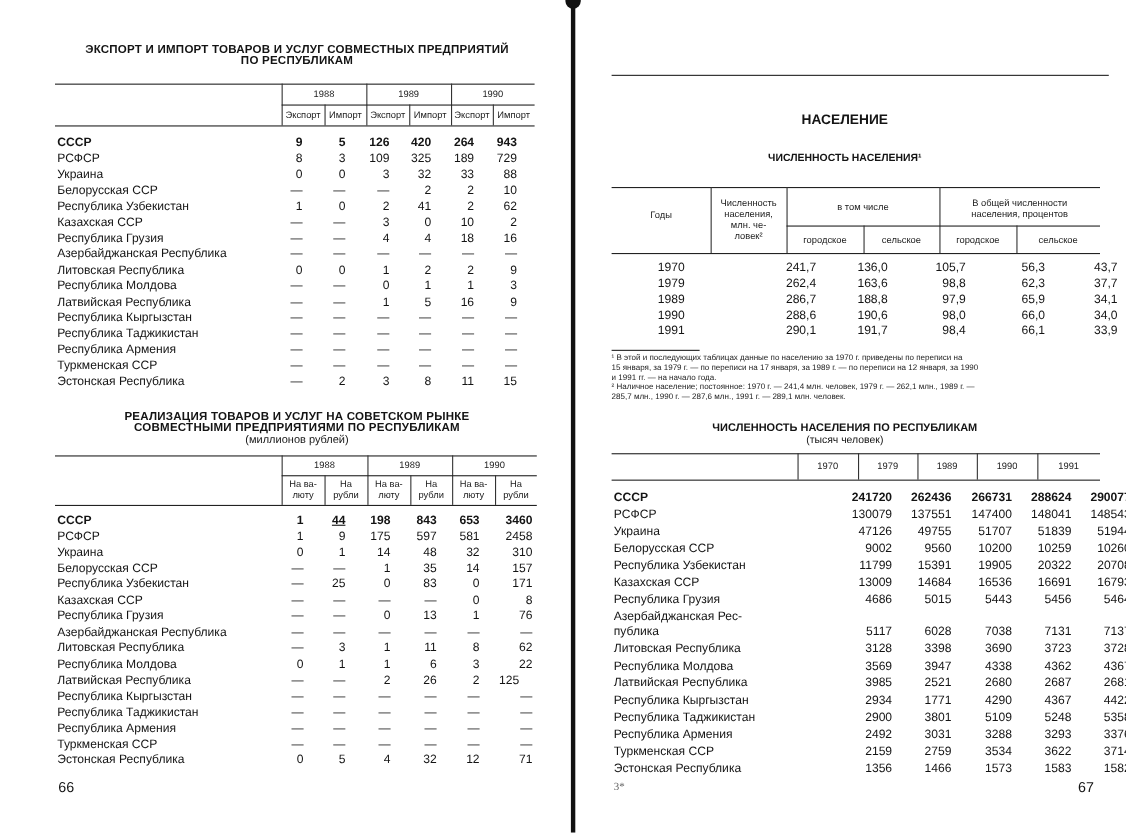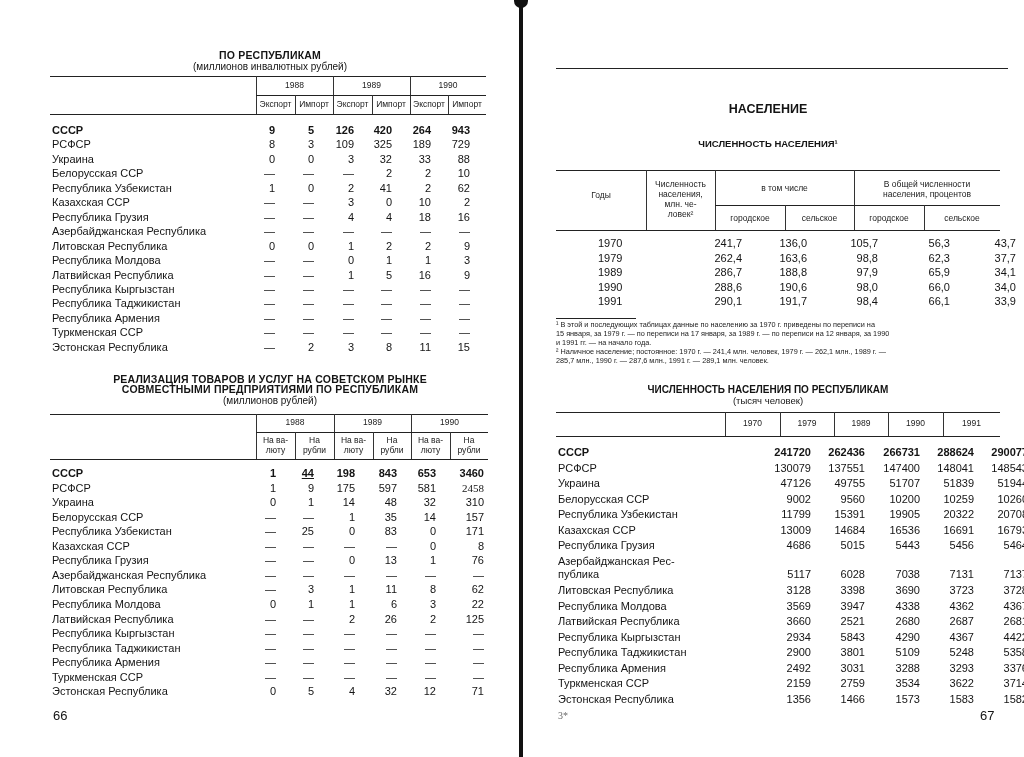--- a/index.html
+++ b/index.html
@@ -40,22 +40,22 @@
   .section-head { position: absolute; text-align: center; }
 </style>
 </head>
 <body>
 
 <div class="spine"></div>
 <div class="spine-top"></div>
 
 <div class="page page-left">
 
+  <div class="title" style="left:60px; width:420px; top:40px;">ЭКСПОРТ И ИМПОРТ ТОВАРОВ И УСЛУГ СОВМЕСТНЫХ ПРЕДПРИЯТИЙ</div>
   <div class="title" style="left:60px; width:420px; top:50px;">ПО РЕСПУБЛИКАМ</div>
-  <div class="subtitle" style="left:60px; width:420px; top:61px;">(миллионов инвалютных рублей)</div>
 
   <div>
     <div class="hline" style="left:50px; width:436px; top:76px;"></div>
     <div class="vline" style="left:256px; top:76px; height:38px;"></div>
     <div class="vline" style="left:333px; top:76px; height:38px;"></div>
     <div class="vline" style="left:410px; top:76px; height:38px;"></div>
     <div class="hline" style="left:256px; width:230px; top:95px; border-top-width:1px;"></div>
     <div class="vline" style="left:295px; top:95px; height:19px;"></div>
     <div class="vline" style="left:372px; top:95px; height:19px;"></div>
     <div class="vline" style="left:448px; top:95px; height:19px;"></div>
@@ -265,21 +265,21 @@
         <span class="v" style="right: 52px;">653</span>
         <span class="v" style="right: 4px;">3460</span>
       </div>
       <div class="row" style="left: 52px; top: 480.55px; width: 436px;">
         <span class="label">РСФСР</span>
         <span class="v" style="right: 212px;">1</span>
         <span class="v" style="right: 174px;">9</span>
         <span class="v" style="right: 133px;">175</span>
         <span class="v" style="right: 91px;">597</span>
         <span class="v" style="right: 52px;">581</span>
-        <span class="v" style="right: 4px; font-family: Liberation Serif, serif;">2458</span>
+        <span class="v" style="right: 4px;">2458</span>
       </div>
       <div class="row" style="left: 52px; top: 495.1px; width: 436px;">
         <span class="label">Украина</span>
         <span class="v" style="right: 212px;">0</span>
         <span class="v" style="right: 174px;">1</span>
         <span class="v" style="right: 133px;">14</span>
         <span class="v" style="right: 91px;">48</span>
         <span class="v" style="right: 52px;">32</span>
         <span class="v" style="right: 4px;">310</span>
       </div>
@@ -346,21 +346,21 @@
         <span class="v" style="right: 52px;">3</span>
         <span class="v" style="right: 4px;">22</span>
       </div>
       <div class="row" style="left: 52px; top: 611.5px; width: 436px;">
         <span class="label">Латвийская Республика</span>
         <span class="v" style="right: 212px;">—</span>
         <span class="v" style="right: 174px;">—</span>
         <span class="v" style="right: 133px;">2</span>
         <span class="v" style="right: 91px;">26</span>
         <span class="v" style="right: 52px;">2</span>
-        <span class="v" style="right: 4px;">125</span>
+        <span class="v" style="right: 16px;">125</span>
       </div>
       <div class="row" style="left: 52px; top: 626.05px; width: 436px;">
         <span class="label">Республика Кыргызстан</span>
         <span class="v" style="right: 212px;">—</span>
         <span class="v" style="right: 174px;">—</span>
         <span class="v" style="right: 133px;">—</span>
         <span class="v" style="right: 91px;">—</span>
         <span class="v" style="right: 52px;">—</span>
         <span class="v" style="right: 4px;">—</span>
       </div>
@@ -584,30 +584,30 @@
       <div class="row" style="left: 40px; top: 598.5px; width: 444px;">
         <span class="label">Республика Молдова</span>
         <span class="v" style="right: 191px;">3569</span>
         <span class="v" style="right: 137px;">3947</span>
         <span class="v" style="right: 82px;">4338</span>
         <span class="v" style="right: 28px;">4362</span>
         <span class="v" style="right: -26px;">4367</span>
       </div>
       <div class="row" style="left: 40px; top: 614px; width: 444px;">
         <span class="label">Латвийская Республика</span>
-        <span class="v" style="right: 191px;">3660</span>
+        <span class="v" style="right: 191px;">3985</span>
         <span class="v" style="right: 137px;">2521</span>
         <span class="v" style="right: 82px;">2680</span>
         <span class="v" style="right: 28px;">2687</span>
         <span class="v" style="right: -26px;">2681</span>
       </div>
       <div class="row" style="left: 40px; top: 629.5px; width: 444px;">
         <span class="label">Республика Кыргызстан</span>
         <span class="v" style="right: 191px;">2934</span>
-        <span class="v" style="right: 137px;">5843</span>
+        <span class="v" style="right: 137px;">1771</span>
         <span class="v" style="right: 82px;">4290</span>
         <span class="v" style="right: 28px;">4367</span>
         <span class="v" style="right: -26px;">4422</span>
       </div>
       <div class="row" style="left: 40px; top: 645px; width: 444px;">
         <span class="label">Республика Таджикистан</span>
         <span class="v" style="right: 191px;">2900</span>
         <span class="v" style="right: 137px;">3801</span>
         <span class="v" style="right: 82px;">5109</span>
         <span class="v" style="right: 28px;">5248</span>

